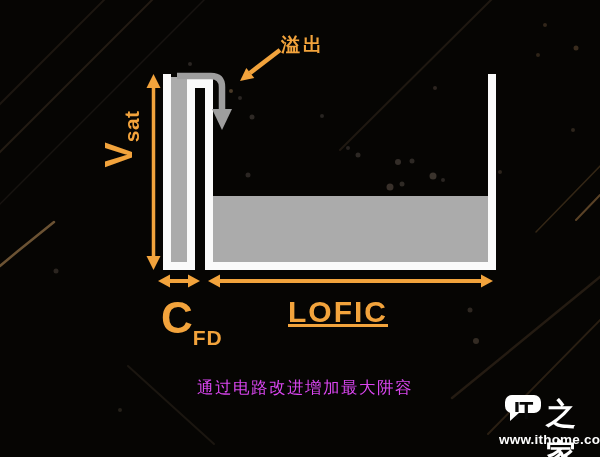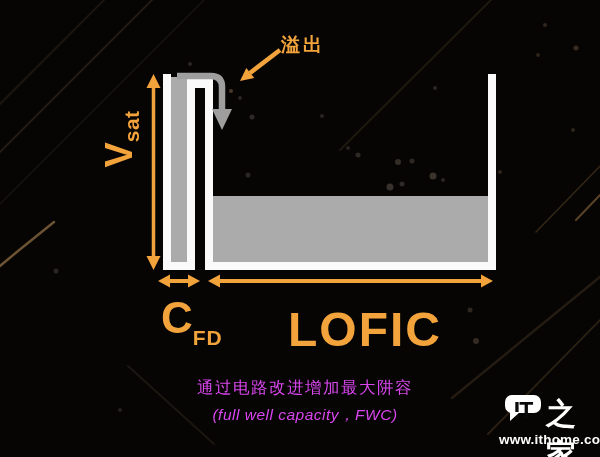--- a/index.html
+++ b/index.html
@@ -27,21 +27,21 @@
   .lbl{position:absolute;color:#f2a33c;font-weight:bold;white-space:nowrap;}
   .vsat-label{
     left:89px;top:117px;width:60px;height:44px;
     transform:rotate(-90deg);
     font-size:38px;text-align:center;line-height:44px;
   }
   .vsat-label .sub{font-size:21px;vertical-align:-7px;letter-spacing:.5px;}
   .overflow-label{left:281px;top:32px;font-size:19px;letter-spacing:3px;}
   .cfd-label{left:161px;top:293px;font-size:44px;}
   .cfd-label .sub{font-size:21px;vertical-align:-12px;letter-spacing:1px;}
-  .lofic-label{left:288px;top:302px;font-size:48px;letter-spacing:2px;}
+  .lofic-label{left:288px;top:295px;font-size:30px;letter-spacing:2px;text-decoration:underline;}
   
   .caption{position:absolute;left:140px;top:377px;width:330px;text-align:center;color:#d946ef;}
   .caption .cap1{font-size:16.5px;letter-spacing:1.5px;}
   .caption .cap2{font-size:15.5px;font-style:italic;margin-top:6px;letter-spacing:.5px;}
   
   .watermark{position:absolute;left:498px;top:393px;width:100px;color:#fff;}
   .logo-bubble{
     position:absolute;left:7px;top:2px;width:36px;height:18px;background:#fff;
     border-radius:7px;color:#0a0a0a;font-weight:bold;font-size:23px;
     text-align:center;line-height:33px;letter-spacing:-1px;
@@ -143,21 +143,20 @@
   <div class="lbl vsat-label"><span>V</span><span class="sub">sat</span></div>
 
   <div class="lbl overflow-label">溢出</div>
 
   <div class="lbl cfd-label"><span>C</span><span class="sub">FD</span></div>
 
   <div class="lbl lofic-label">LOFIC</div>
 
   <div class="caption">
     <div class="cap1">通过电路改进增加最大阱容</div>
-    <div class="cap2">(full well capacity，FWC)</div>
   </div>
 
   <div class="watermark">
     <div class="logo-bubble">IT</div>
     <div class="logo-zhijia">之家</div>
     <div class="logo-url">www.ithome.com</div>
   </div>
 
 </div>
 

